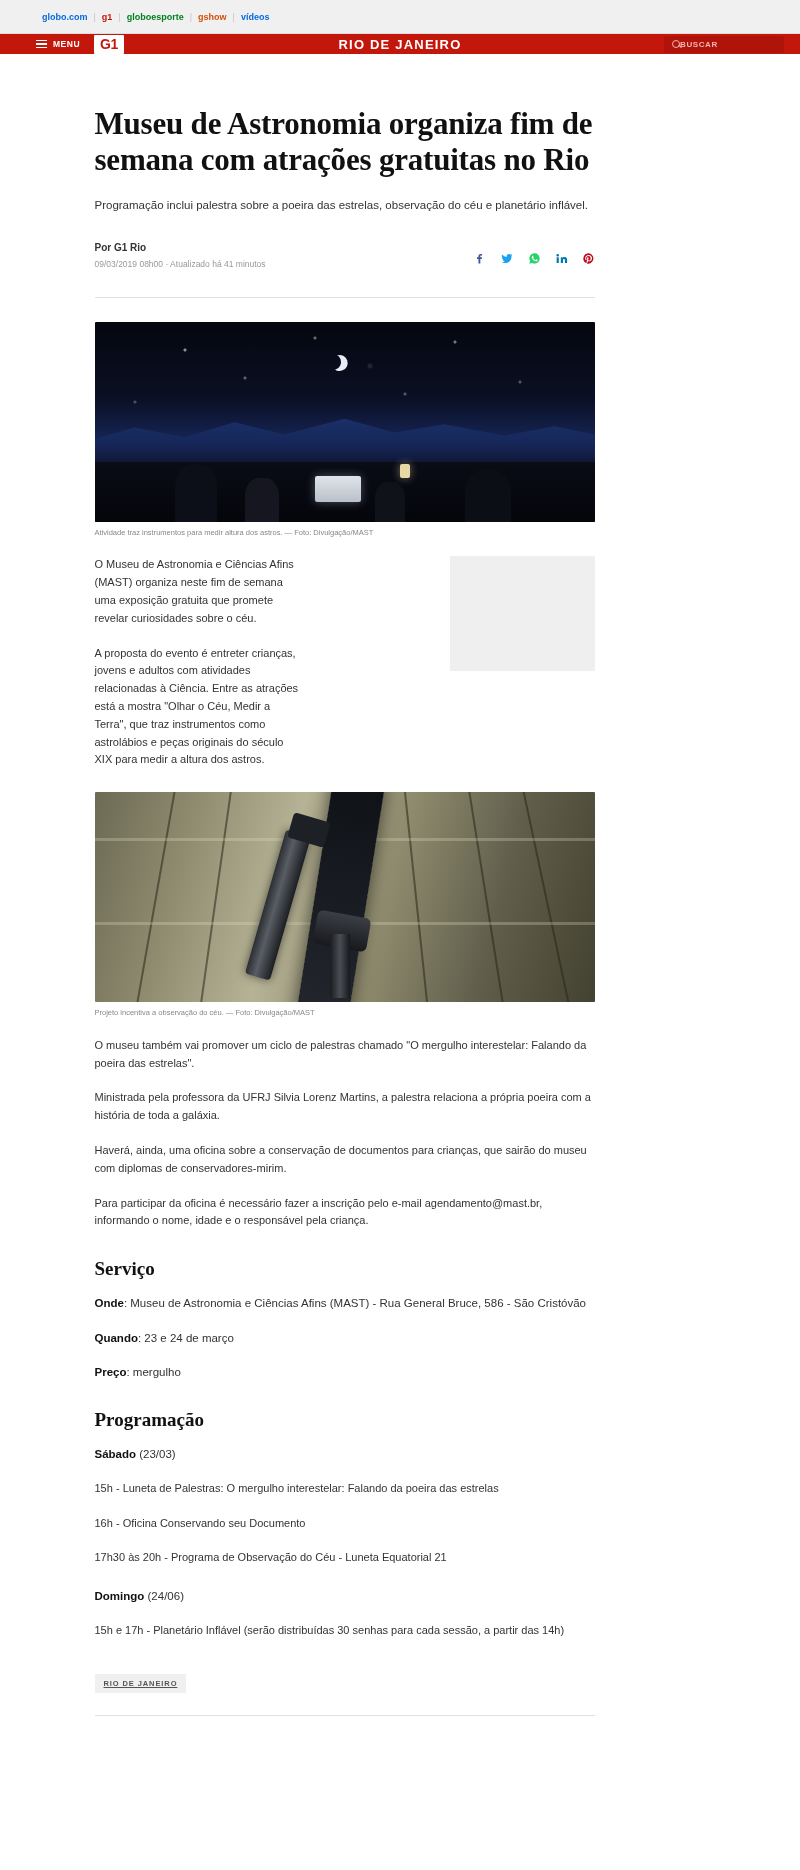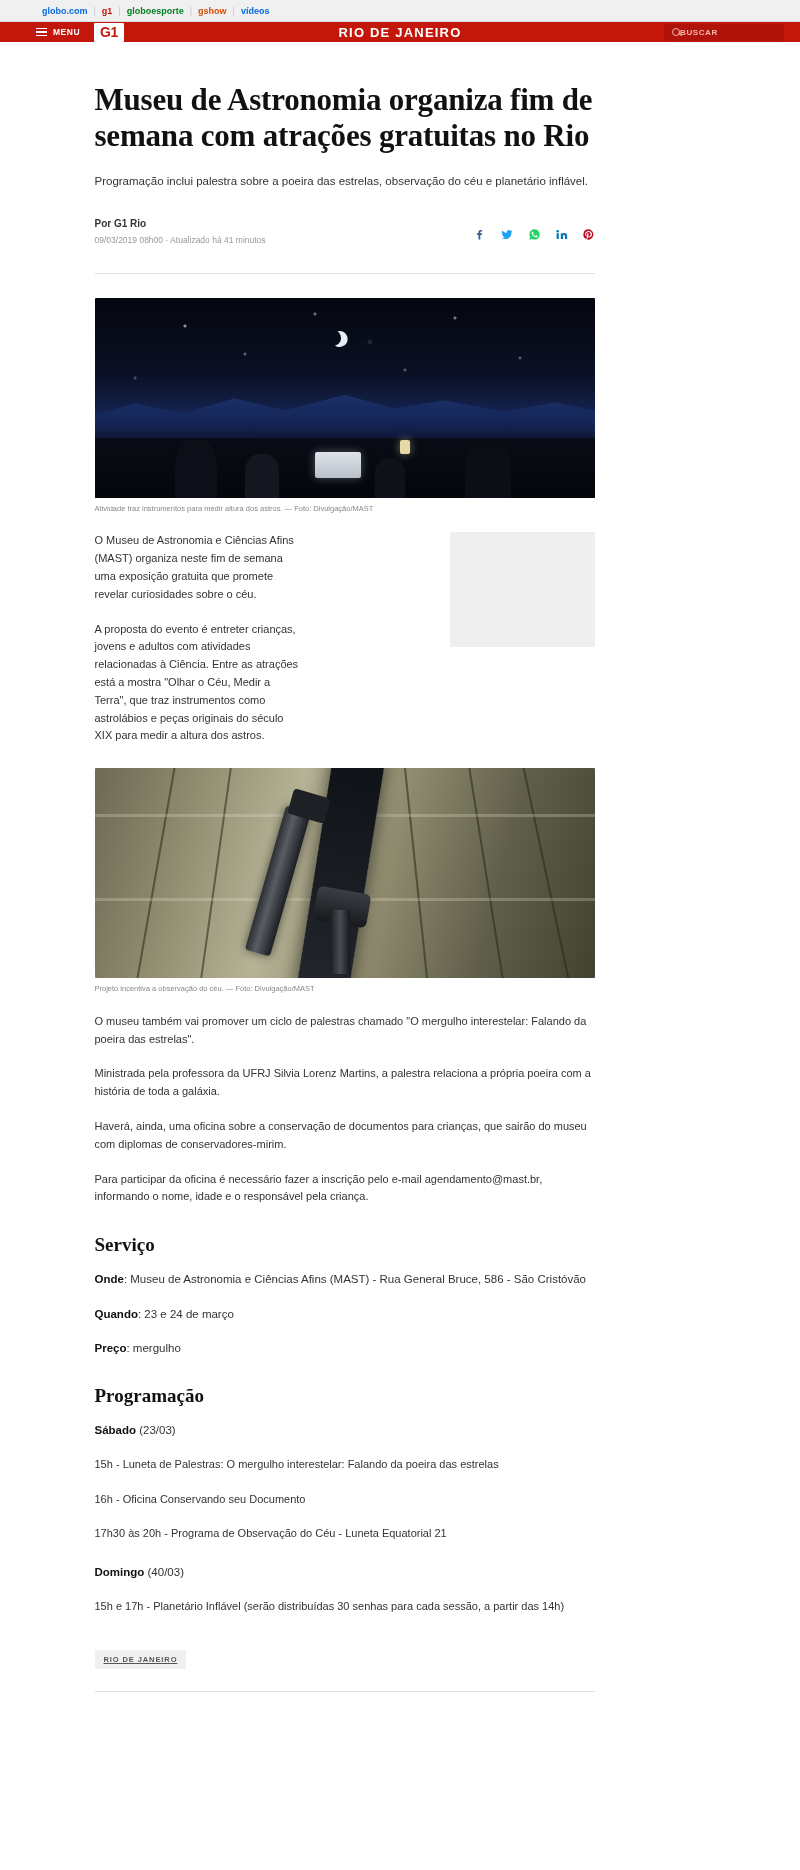--- a/index.html
+++ b/index.html
@@ -6,21 +6,21 @@
   html, body { margin: 0; padding: 0; }
   body {
     width: 800px;
     background: #ffffff;
     font-family: "Liberation Sans", sans-serif;
     color: #333333;
   }
 
   
   .globo-bar {
-    height: 22px;
+    height: 34px;
     background: #f0f0f0;
     border-bottom: 1px solid #dcdcdc;
     display: flex;
     align-items: center;
     padding: 0 36px;
     gap: 0;
   }
   .globo-bar .gb-item {
     font-size: 9px;
     font-weight: bold;
@@ -73,21 +73,21 @@
   .mag {
     width: 8px; height: 8px; border: 1.4px solid #f3b5b0; border-radius: 50%;
     position: relative; display: inline-block;
   }
   .mag::after {
     content: ""; position: absolute; width: 4px; height: 1.4px; background: #f3b5b0;
     transform: rotate(45deg); right: -3px; bottom: 0px;
   }
 
   
-  .wrap { width: 676px; padding: 0 0 40px 13px; }
+  .wrap { width: 676px; padding: 0 0 40px 13px; margin-top: 12px; }
   .article { width: 500px; margin: 0 auto; padding-top: 40px; }
 
   h1.title {
     font-family: "Liberation Serif", serif;
     font-size: 31px;
     line-height: 1.17;
     font-weight: bold;
     color: #111111;
     margin: 0 0 18px 0;
     letter-spacing: -0.2px;
@@ -382,21 +382,21 @@
   <h2 class="section">Programação</h2>
 
   <p class="svc-line">
     <b>Sábado</b><span> (23/03)</span>
   </p>
   <p class="para">15h - Luneta de Palestras: O mergulho interestelar: Falando da poeira das estrelas</p>
   <p class="para">16h - Oficina Conservando seu Documento</p>
   <p class="para">17h30 às 20h - Programa de Observação do Céu - Luneta Equatorial 21</p>
 
   <p class="svc-line" style="margin-top:20px;">
-    <b>Domingo</b><span> (40/03)</span>
+    <b>Domingo</b><span> (24/06)</span>
   </p>
   <p class="para">15h e 17h - Planetário Inflável (serão distribuídas 30 senhas para cada sessão, a partir das 14h)</p>
 
   <a href="#" class="tag">RIO DE JANEIRO</a>
   <hr class="bottom-rule">
 
 </div>
 </div>
 
 </body></html>

